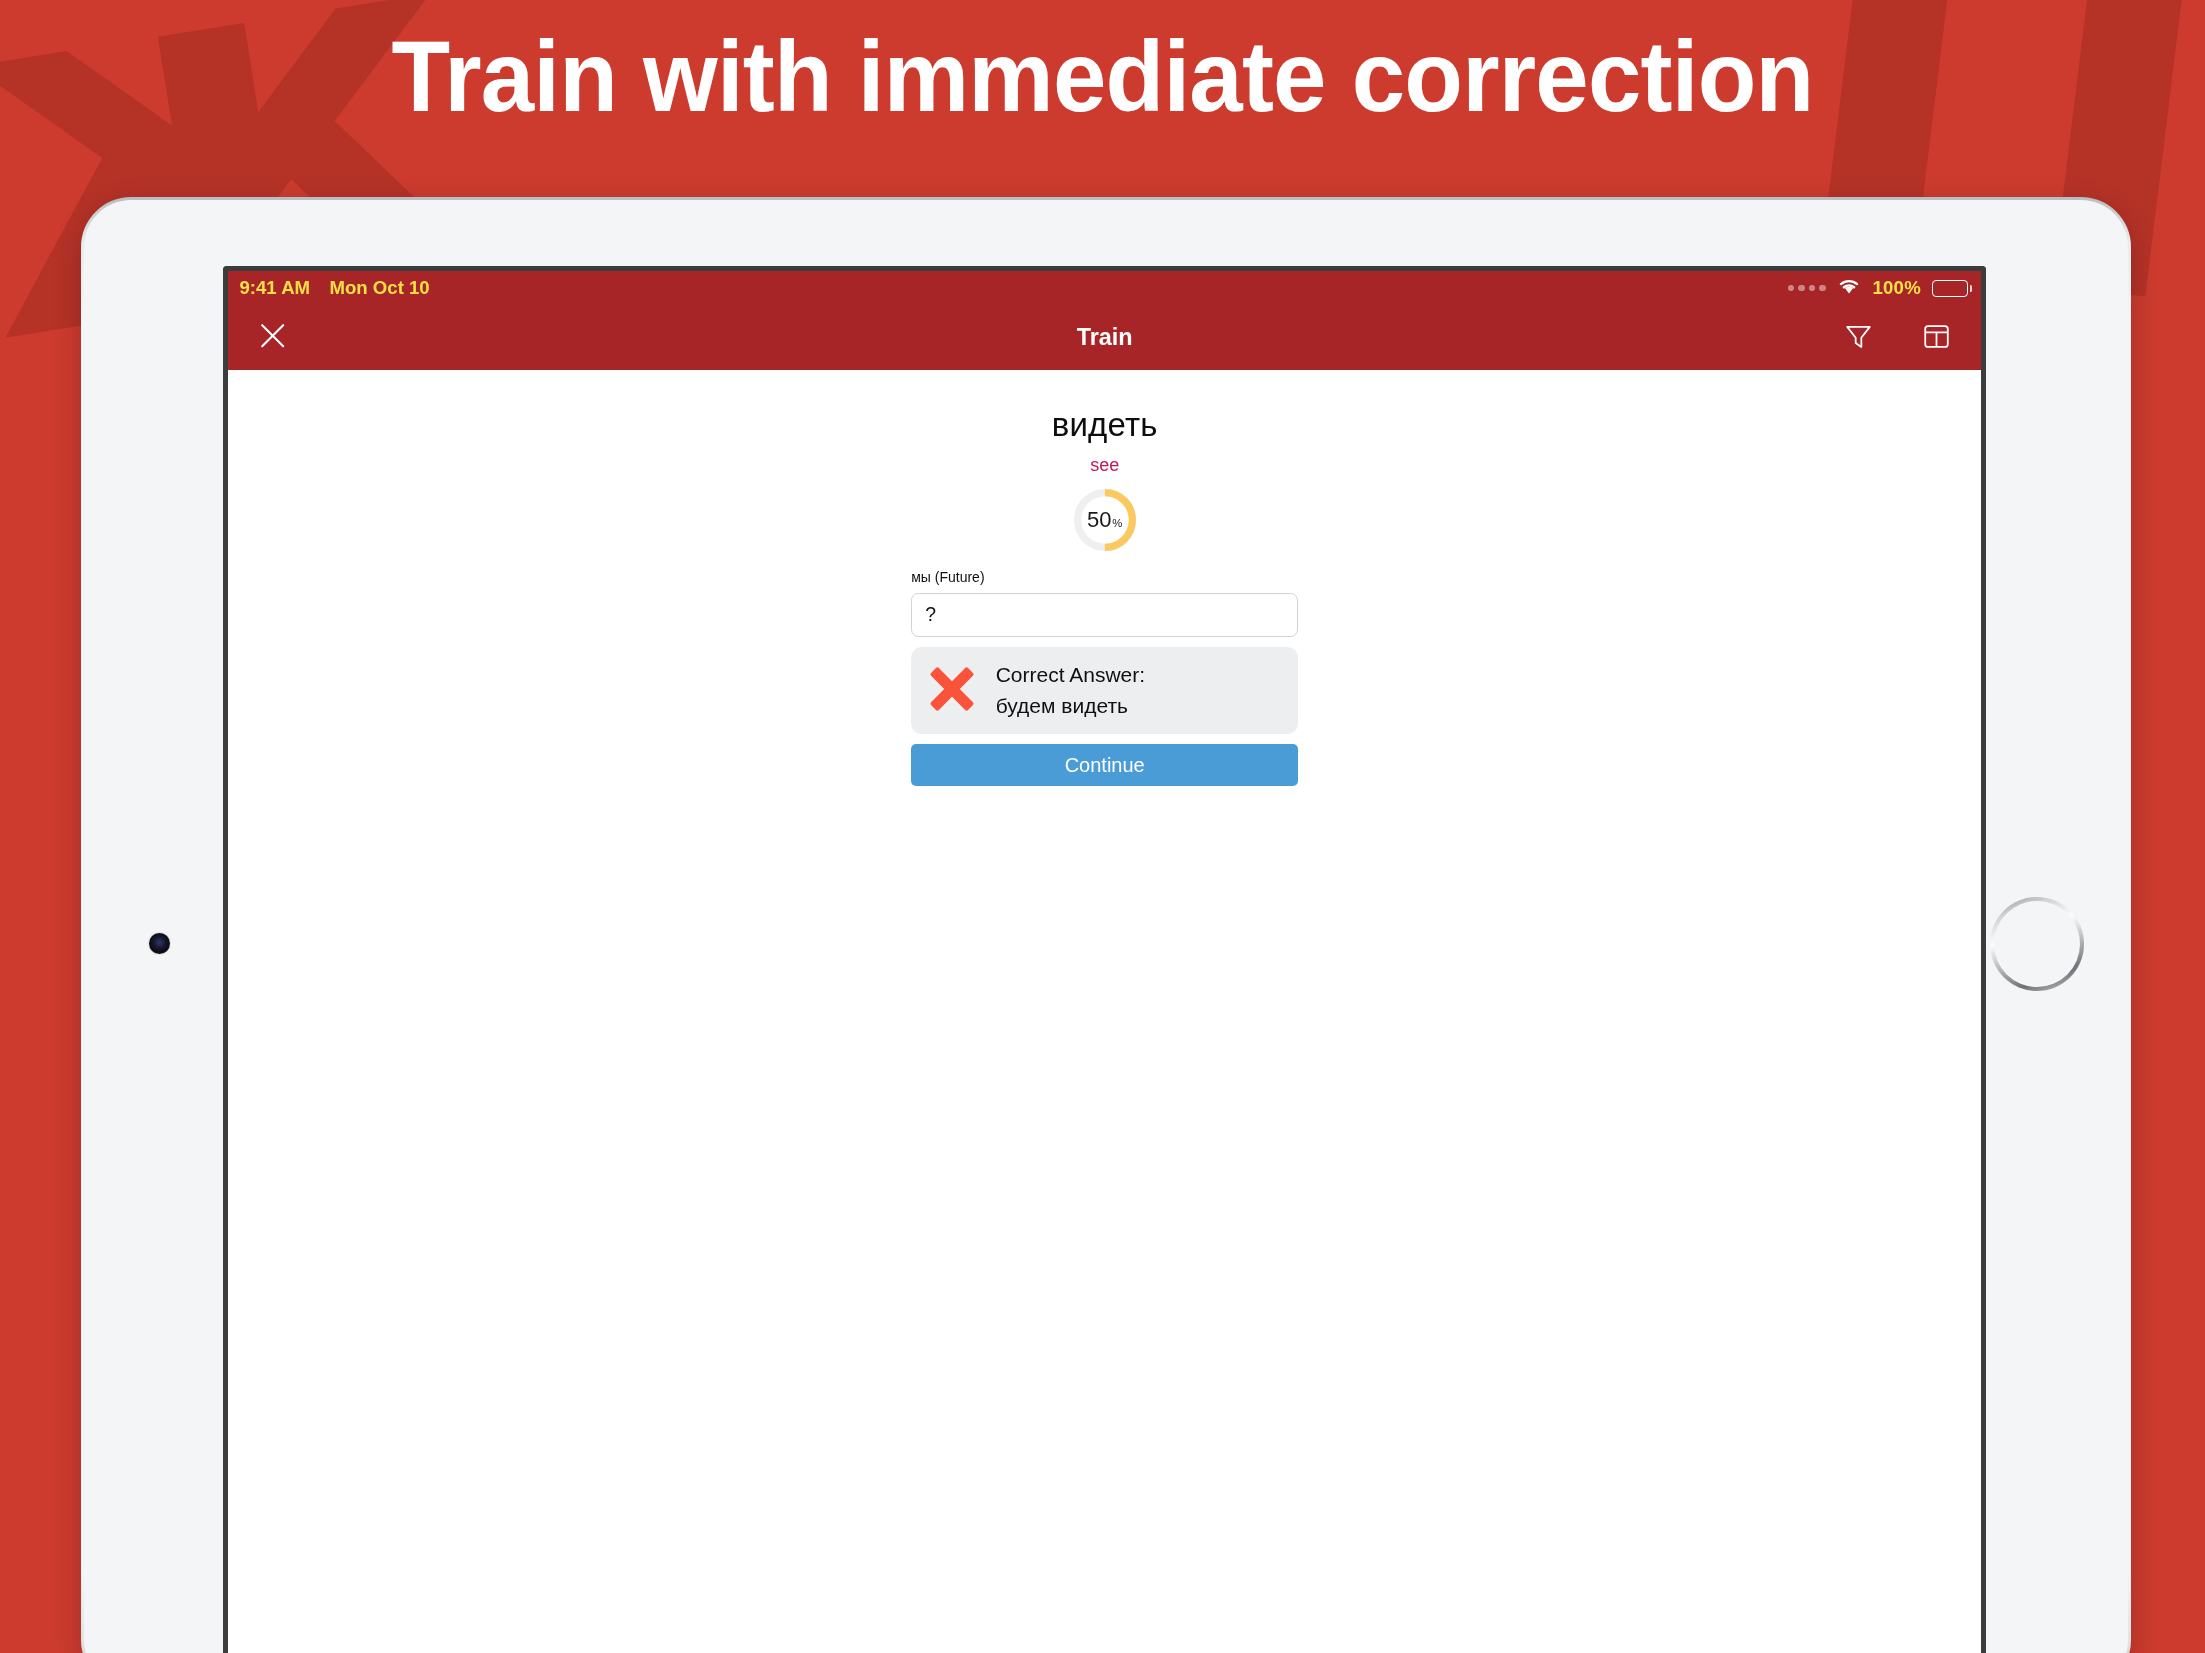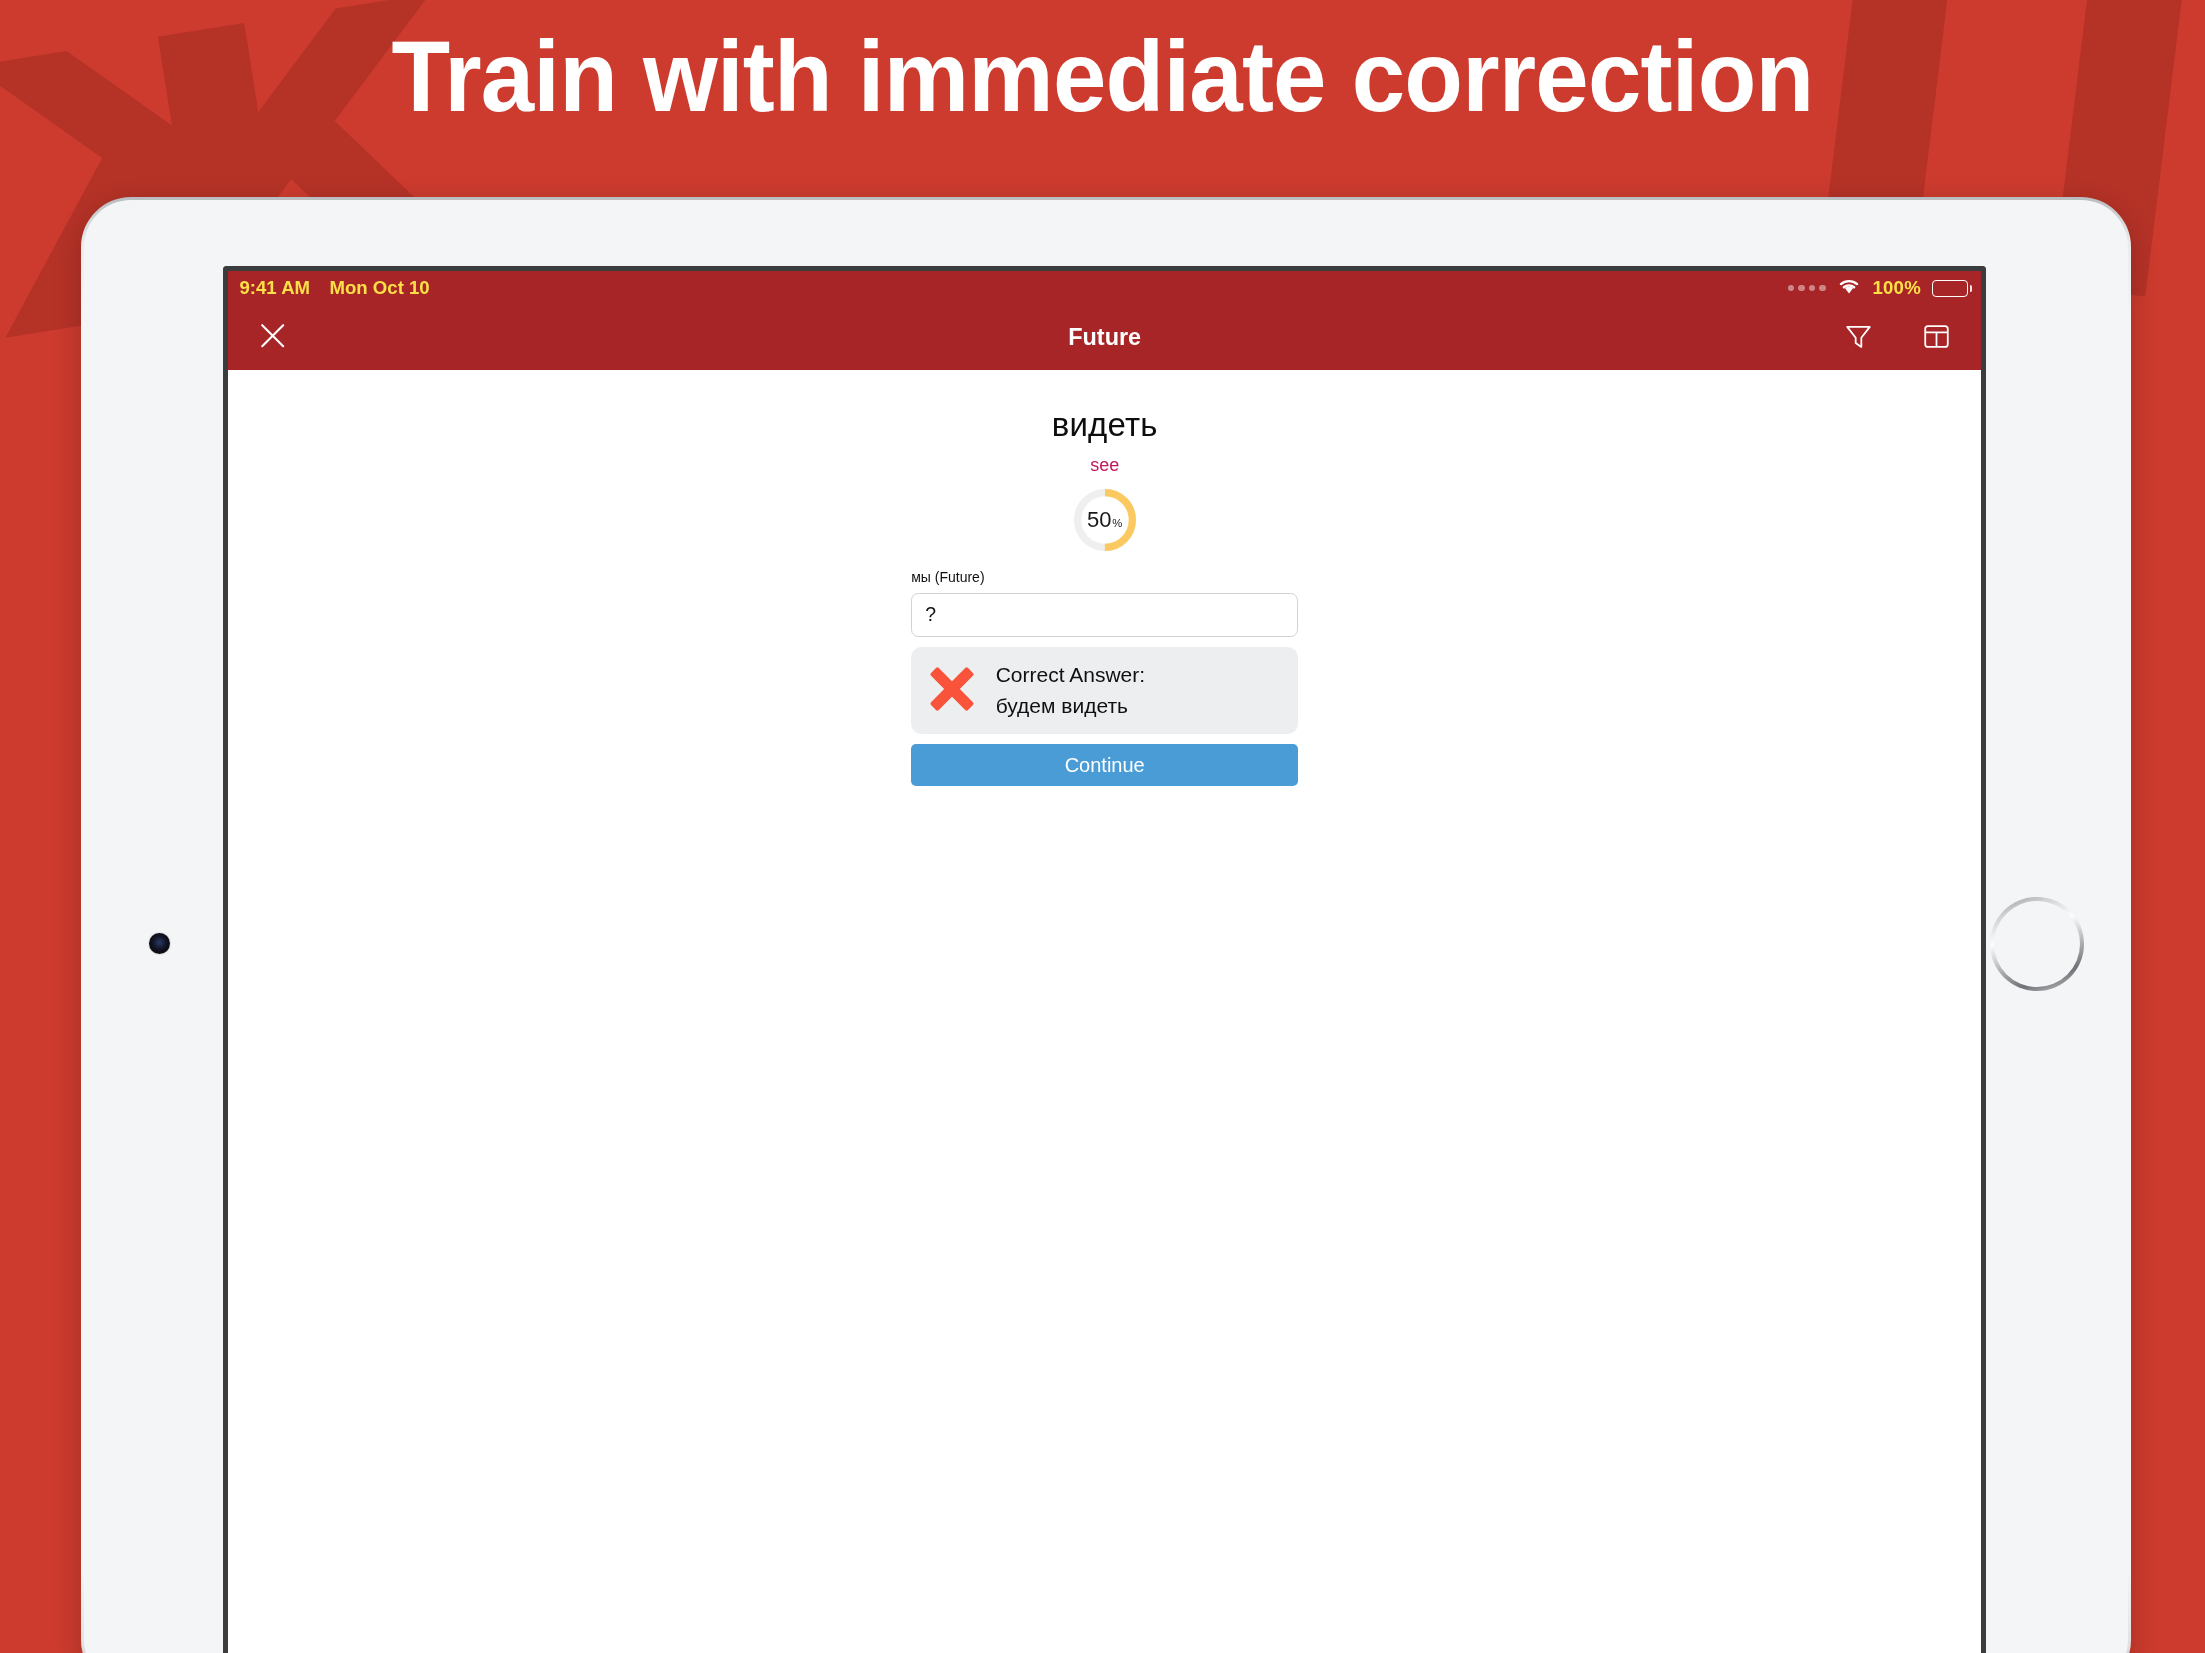--- a/index.html
+++ b/index.html
@@ -299,21 +299,21 @@
       </div>
 
       <div id="nav-bar" style="background: rgb(167, 37, 39);">
         <button class="nav-btn">
           <span>
             <svg width="27.4" height="27.4" viewBox="0 0 34 34">
               <path d="M4 4 L30 30 M30 4 L4 30" stroke="#fff" stroke-width="2.6" stroke-linecap="round"></path>
             </svg>
           </span>
         </button>
-        <div id="nav-title">Future</div>
+        <div id="nav-title">Train</div>
         <div id="nav-right">
           <button class="nav-btn">
             <span>
               <svg width="29" height="29" viewBox="0 0 36 36">
                 <path d="M4 6 H32 L21.5 19.5 V31 L14.5 26 V19.5 Z" fill="none" stroke="#fff" stroke-width="2.2" stroke-linejoin="round"></path>
               </svg>
             </span>
           </button>
           <button class="nav-btn">
             <span>

